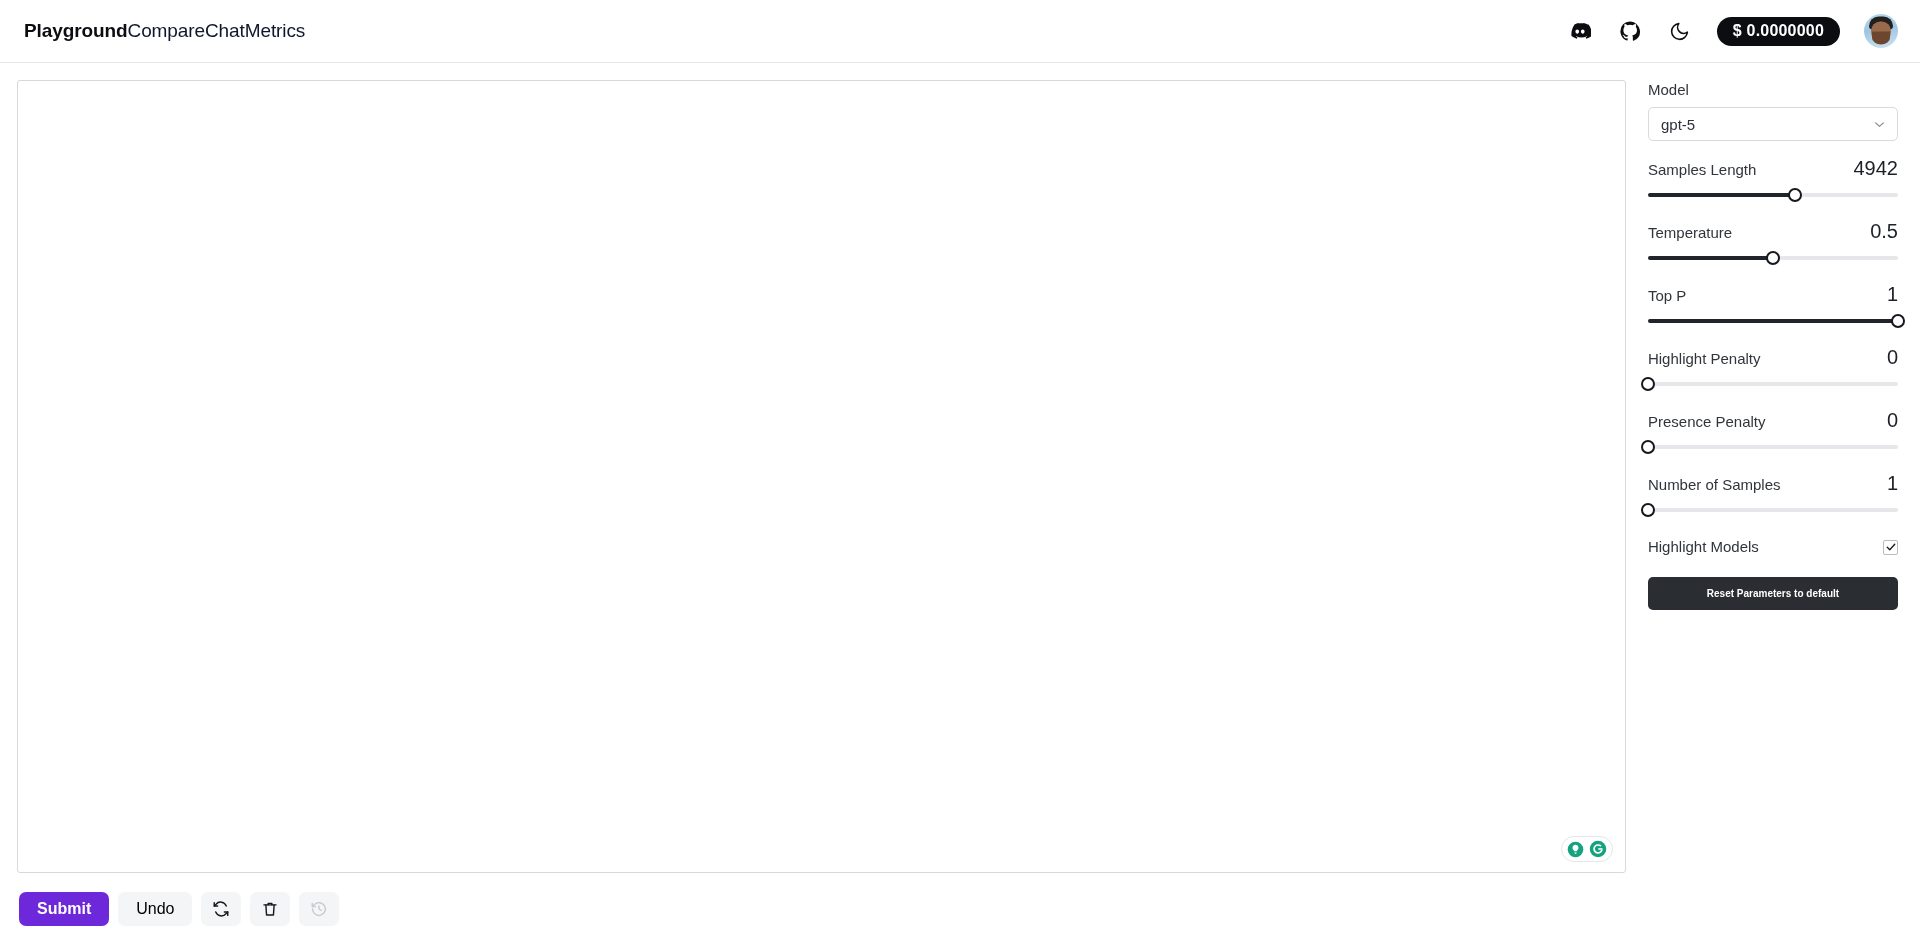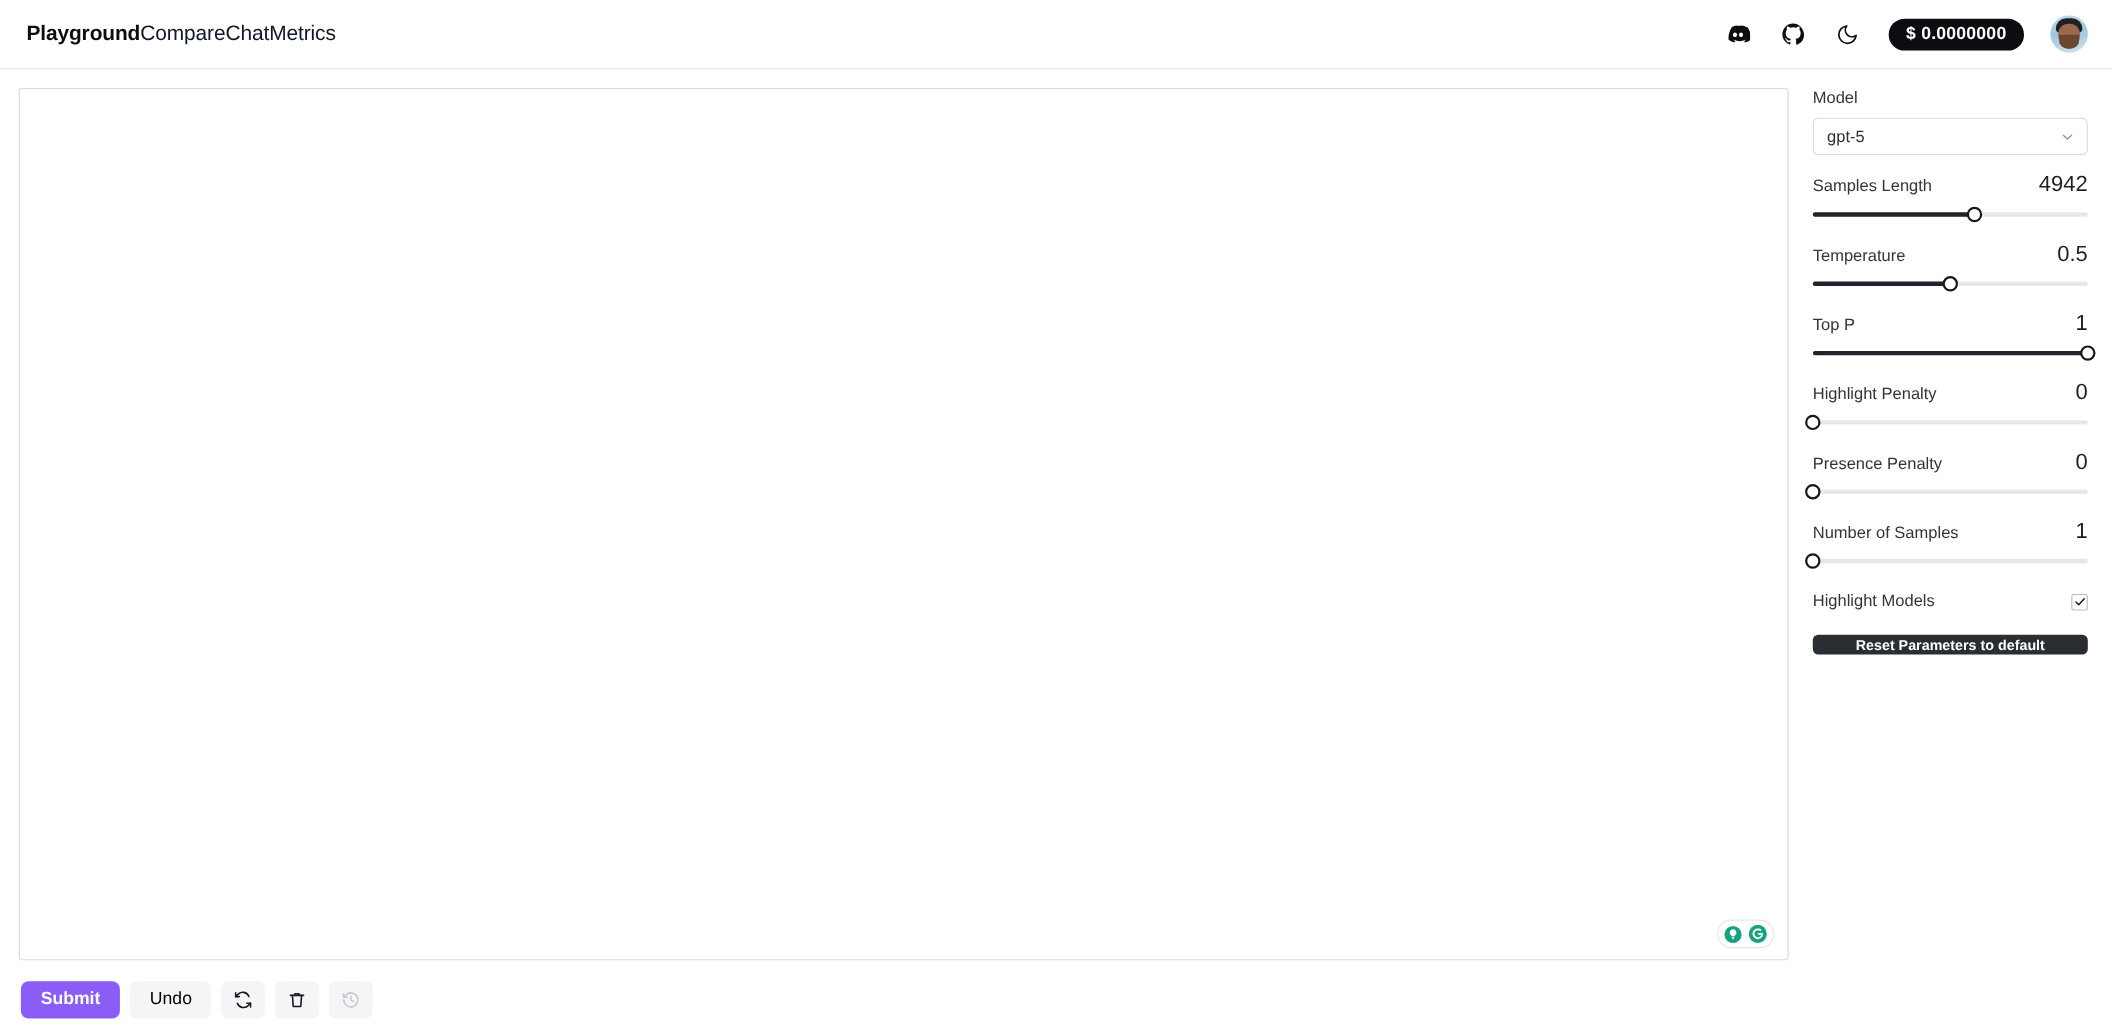--- a/index.html
+++ b/index.html
@@ -155,21 +155,21 @@
     border-radius: 7px;
     display: flex;
     align-items: center;
     justify-content: center;
     font-size: 16px;
     cursor: pointer;
     border: none;
     font-family: inherit;
   }
   .btn-primary {
-    background: #8b5cf6;
+    background: #6d28d9;
     color: #ffffff;
     font-weight: bold;
     padding: 0 18px;
   }
   .btn-ghost {
     background: #f4f5f7;
     color: #000000;
     padding: 0 18px;
   }
   .btn-icon {
@@ -277,26 +277,26 @@
     background: #fff;
     display: flex;
     align-items: center;
     justify-content: center;
     cursor: pointer;
     color: #15181d;
   }
   .reset-btn {
     margin-top: 20px;
     width: 100%;
-    height: 18px;
+    height: 33px;
     background: #2a2d32;
     color: #fff;
     border: none;
     border-radius: 5px;
-    font-size: 13px;
+    font-size: 10px;
     font-weight: bold;
     font-family: inherit;
     cursor: pointer;
   }
 </style>
 </head>
 <body>
 
 <div class="header">
   <nav class="nav">

